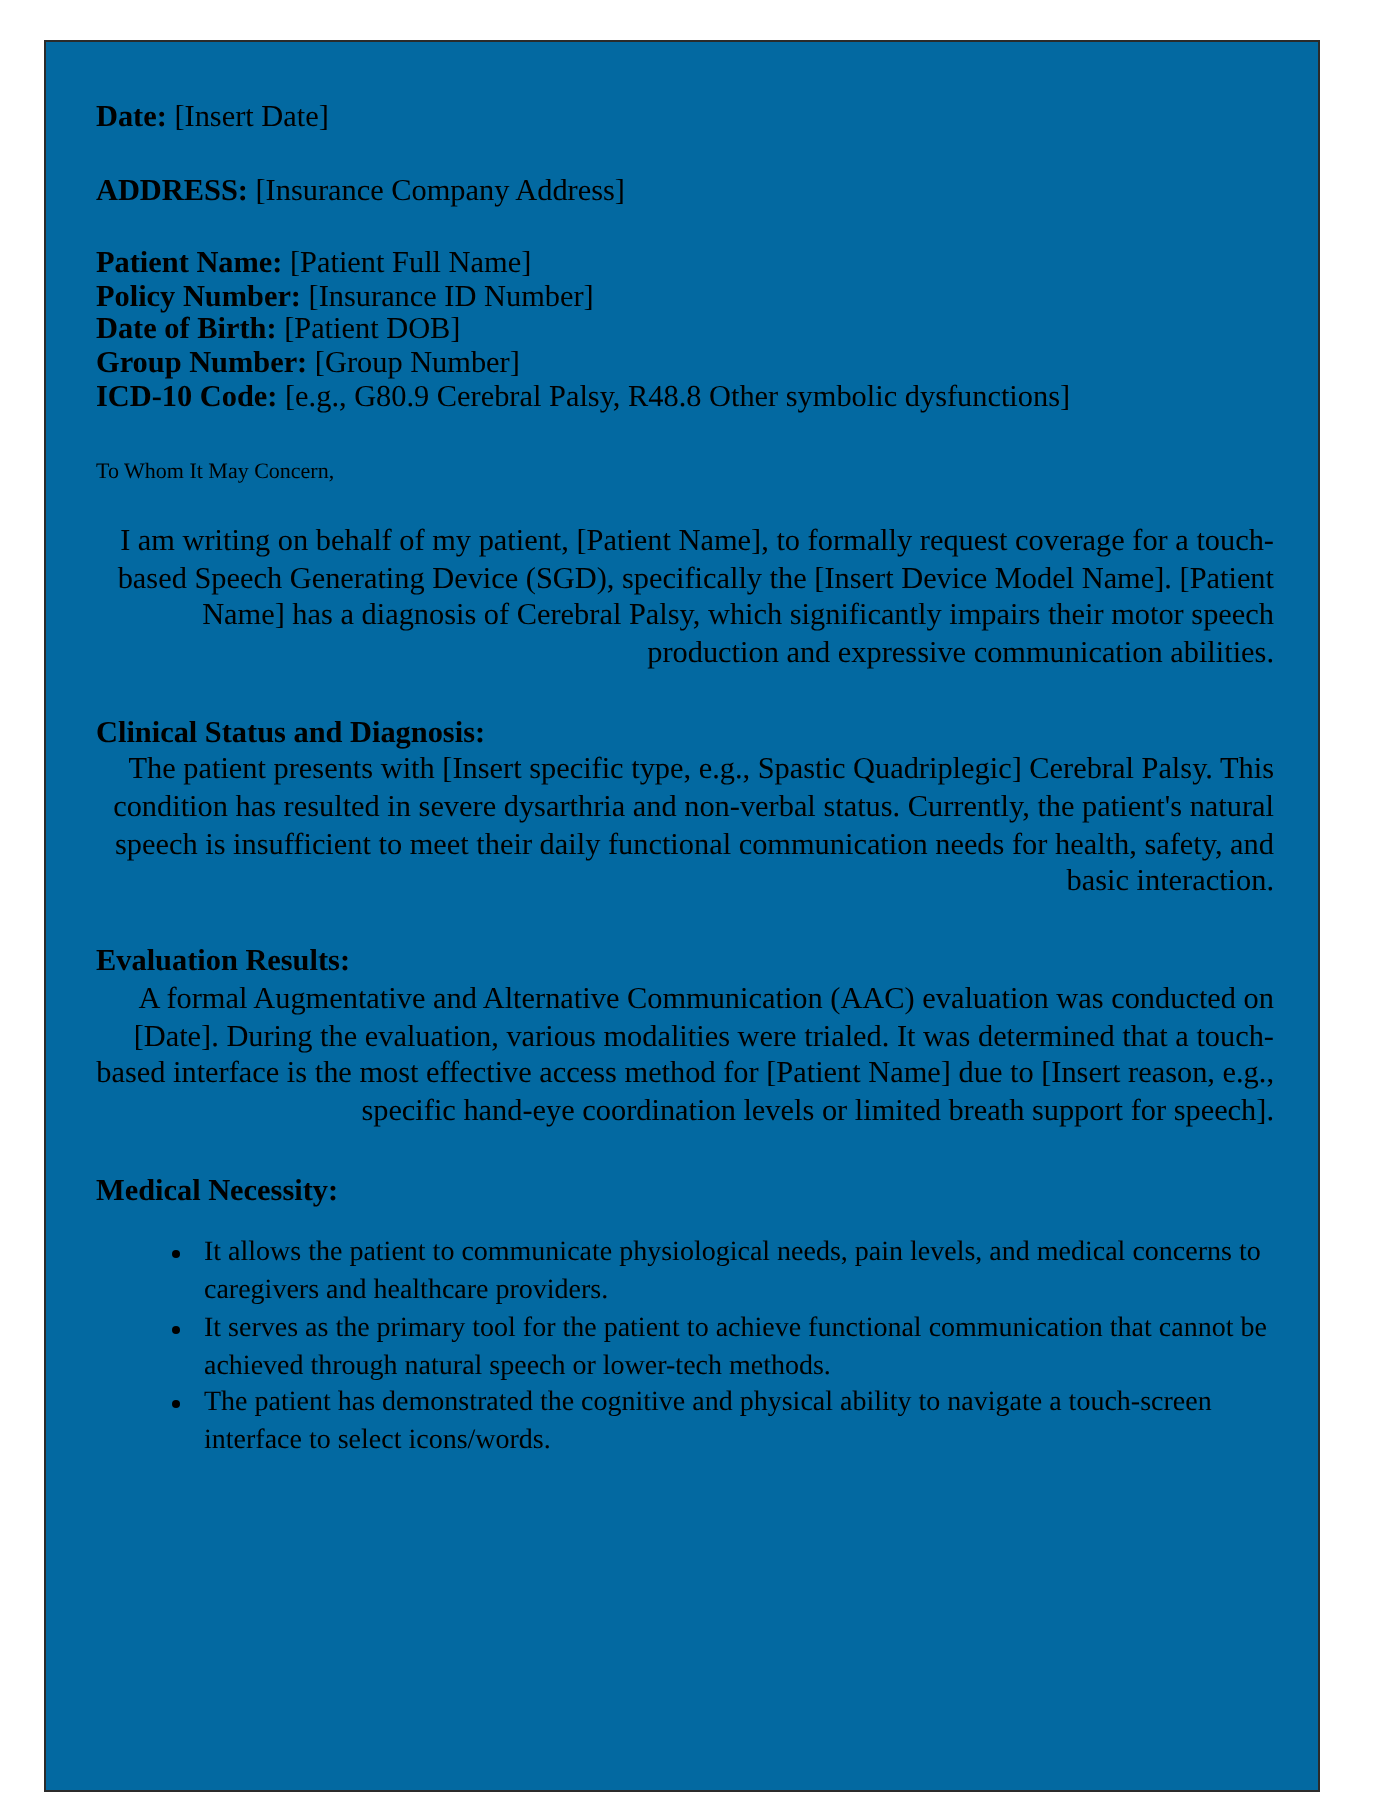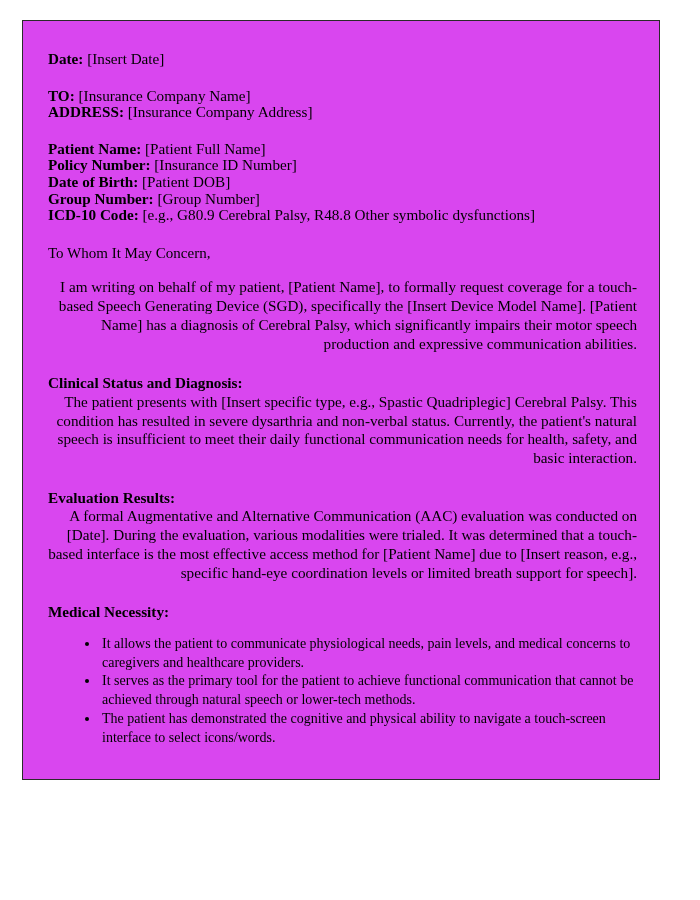--- a/index.html
+++ b/index.html
@@ -12,24 +12,24 @@
     height: 900px;
     overflow: hidden;
     font-family: "Liberation Serif", "DejaVu Serif", serif;
     color: #000000;
   }
   .page {
     position: absolute;
     left: 22px;
     top: 20px;
     width: 638px;
-    height: 760px;
+    height: 876px;
     border: 1.4px solid #2b2b2b;
     box-sizing: border-box;
-    background: #d946ef;
+    background: #0369a1;
     overflow: hidden;
   }
   .page-inner {
     padding: 30px 22px 0 25px;
   }
   .line {
     font-size: 15.2px;
     line-height: 16.6px;
     white-space: nowrap;
   }
@@ -45,21 +45,21 @@
   .spacer-sm { height: 16px; }
   .spacer-md { height: 20px; }
   .spacer-lg { height: 21px; }
   .para {
     font-size: 15.2px;
     line-height: 18.7px;
     text-align: right;
     margin: 0;
   }
   .salutation {
-    font-size: 15px;
+    font-size: 11px;
     line-height: 18.7px;
   }
   .sec-head {
     font-size: 15.2px;
     line-height: 18.7px;
     font-weight: bold;
     margin: 0;
   }
   ul.bullets {
     margin: 13px 0 0 0;
@@ -82,24 +82,20 @@
 <div class="page">
   <div class="page-inner">
 
     <div class="line">
       <span class="lbl">Date:</span>
       <span>[Insert Date]</span>
     </div>
 
     <div class="spacer-md"></div>
 
-    <div class="line">
-      <span class="lbl">TO:</span>
-      <span>[Insurance Company Name]</span>
-    </div>
     <div class="line">
       <span class="lbl">ADDRESS:</span>
       <span>[Insurance Company Address]</span>
     </div>
 
     <div class="spacer-md"></div>
 
 
     <div class="line">
       <span class="lbl">Patient Name:</span>

